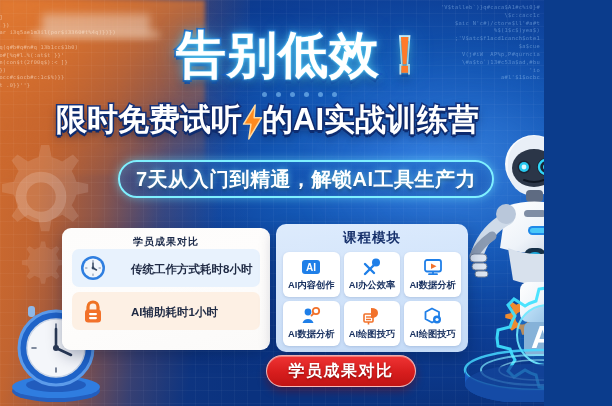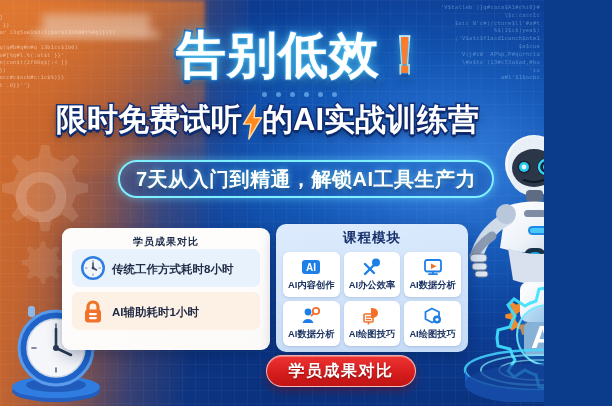--- a/index.html
+++ b/index.html
@@ -131,21 +131,21 @@
     background:linear-gradient(165deg,#fdfcfb 0%, #fefdfc 45%, #fbfaf9 100%);
     border-radius:9px 9px 9px 9px;
     box-shadow:0 6px 16px rgba(0,20,60,.32);
     padding:7px 10px 8px 10px;
   }
   .card-title {
     text-align:center; font-size:10px; font-weight:700; color:#1d2b4a;
     letter-spacing:1px; margin-bottom:0;
   }
   .stat-row {
-    display:flex; align-items:center; gap:5px;
+    display:flex; align-items:center; gap:24px;
     border-radius:7px; padding:5px 7px; margin-bottom:5px;
   }
   .stat-row.blue { background:#e8f2fd; }
   .stat-row.orange { background:#fdf0e4; }
   .stat-icon { width:28px; height:28px; flex:0 0 28px; }
   .stat-body { flex:1; min-width:0; }
   .stat-label { font-size:11.5px; font-weight:700; color:#1f2a44; margin-bottom:4px; white-space:nowrap; }
   .bar-track { height:7px; border-radius:4px; background:#dfe5ee; overflow:hidden; position:relative; }
   .bar-fill {
     height:100%; border-radius:4px;

